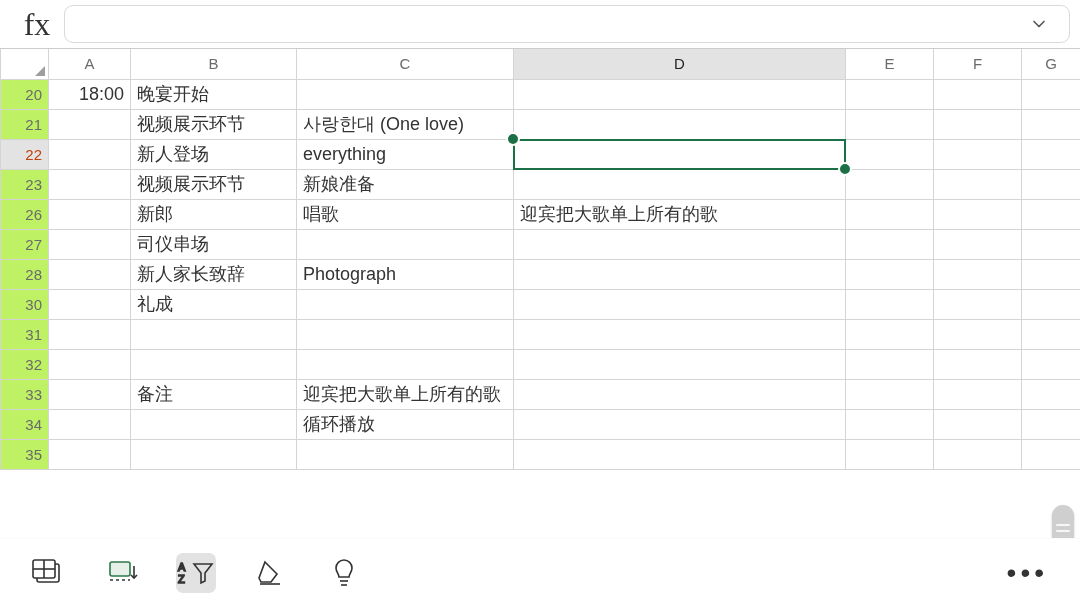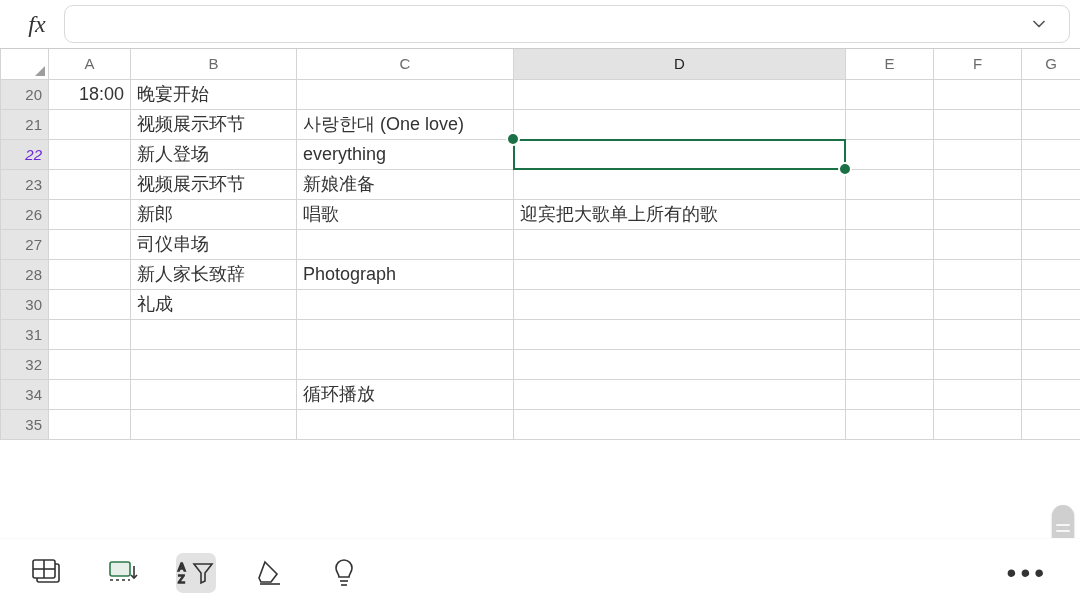--- a/index.html
+++ b/index.html
@@ -20,23 +20,22 @@
     height:48px;
     padding:6px 10px;
   }
   .fx-area {
     width:54px;
     display:flex;
     align-items:center;
     justify-content:center;
   }
   .fx-area span {
-    font-style:italic;
     font-family:"Times New Roman",serif;
-    font-size:24px;
+    font-size:32px;
     color:#333;
   }
   .formula-input-wrap {
     flex:1;
     height:38px;
     border:1px solid #d9d9d9;
     border-radius:9px;
     display:flex;
     align-items:center;
     padding:0 12px;
@@ -103,24 +102,24 @@
     padding:0 6px;
     font-size:18px;
     color:#333;
     vertical-align:middle;
     text-align:left;
   }
   tbody td.rowhdr {
     text-align:right;
     color:#6b6b6b;
     font-size:15px;
-    background:#e5e5e5;
+    background:#bef264;
     padding-right:6px;
   }
-  tbody tr.sel-row td.rowhdr { background:#e3e3e3; color:#6d28d9;font-style:italic; }
+  tbody tr.sel-row td.rowhdr { background:#e3e3e3; color:#c2410c; }
   tbody td.colA { text-align:right; }
   .selection-overlay {
     position:absolute;
     border:2px solid #1b7045;
     pointer-events:none;
     z-index:5;
     box-sizing:border-box;
   }
   .sel-handle {
     position:absolute;
@@ -319,20 +318,30 @@
           <td class="rowhdr">32</td>
           <td class="colA"></td>
           <td></td>
           <td></td>
           <td></td>
           <td></td>
           <td></td>
           <td></td>
         </tr>
         <tr>
+          <td class="rowhdr">33</td>
+          <td class="colA"></td>
+          <td>备注</td>
+          <td>迎宾把大歌单上所有的歌</td>
+          <td></td>
+          <td></td>
+          <td></td>
+          <td></td>
+        </tr>
+        <tr>
           <td class="rowhdr">34</td>
           <td class="colA"></td>
           <td></td>
           <td>循环播放</td>
           <td></td>
           <td></td>
           <td></td>
           <td></td>
         </tr>
         <tr>

